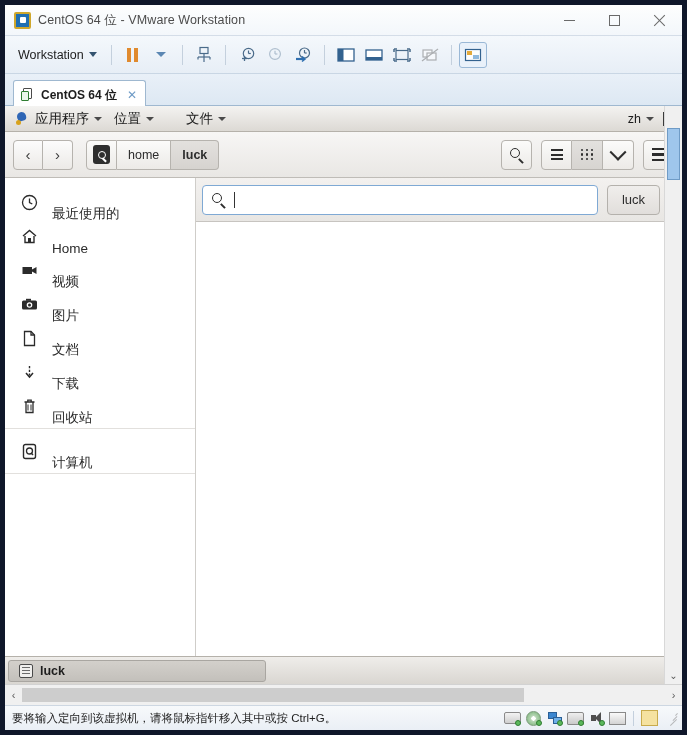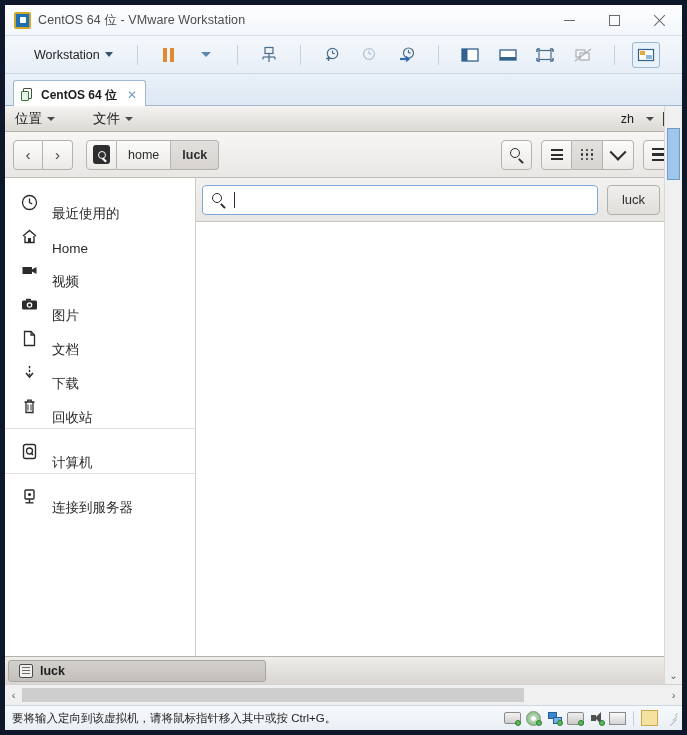--- a/index.html
+++ b/index.html
@@ -27,21 +27,21 @@
   .gl-min{width:11px;height:1px;background:#6a6a6a;display:block;}
   .gl-max{width:11px;height:11px;border:1px solid #6a6a6a;display:block;box-sizing:border-box;}
   .gl-x{position:relative;width:13px;height:13px;display:block;}
   .gl-x:before,.gl-x:after{content:"";position:absolute;left:-1px;top:6px;width:15px;height:1px;background:#6a6a6a;}
   .gl-x:before{transform:rotate(45deg);}
   .gl-x:after{transform:rotate(-45deg);}
 
   
   .vmtoolbar{height:38px;flex:0 0 38px;display:flex;align-items:center;
              background:linear-gradient(#f4f8fc,#e7eef6);
-             border-bottom:1px solid #c9d6e4;padding:0 22px;box-sizing:border-box;justify-content:space-between;}
+             border-bottom:1px solid #c9d6e4;padding:0 6px;box-sizing:border-box;}
   .ws-menu{display:flex;align-items:center;gap:5px;padding:3px 7px;font-size:12.5px;color:#1c1c1c;}
   .caret{width:0;height:0;border-left:4px solid transparent;border-right:4px solid transparent;
          border-top:5px solid #34536f;display:inline-block;}
   .vsep{width:1px;height:20px;background:#c4d0dd;margin:0 7px;}
   .tbtn{width:28px;height:26px;display:flex;align-items:center;justify-content:center;
         border-radius:3px;}
   .tbtn.pressed{background:#e9f1fa;border:1px solid #9ab8d6;box-sizing:border-box;}
   .pause-ico{display:flex;gap:3px;}
   .pause-ico i{width:4px;height:14px;background:#e08a2e;display:block;}
   .small-caret{width:0;height:0;border-left:5px solid transparent;border-right:5px solid transparent;
@@ -73,21 +73,21 @@
           padding:0 4px;box-sizing:border-box;}
   .gmenu{display:flex;align-items:center;gap:5px;padding:2px 6px;}
   .gcaret{width:0;height:0;border-left:4px solid transparent;border-right:4px solid transparent;
           border-top:4px solid #4a4a4a;}
   .gnome-foot{width:15px;height:15px;position:relative;}
   .gnome-foot:before{content:"";position:absolute;left:2px;top:1px;width:9px;height:9px;
                      background:#2f66b5;border-radius:50% 50% 40% 40%;transform:rotate(-15deg);}
   .gnome-foot:after{content:"";position:absolute;left:1px;top:9px;width:5px;height:5px;
                     background:#d8a21c;border-radius:50%;}
   .gpanel-right{margin-left:auto;display:flex;align-items:center;gap:4px;padding-right:2px;}
-  .kbd-ind{display:flex;align-items:center;gap:12px;font-size:12.5px;padding:2px 5px;}
+  .kbd-ind{display:flex;align-items:center;gap:5px;font-size:12.5px;padding:2px 5px;}
   .cal-ico{width:13px;height:14px;border:1.5px solid #3a3a3a;box-sizing:border-box;position:relative;}
   .cal-ico:before{content:"";position:absolute;left:0;top:4px;width:100%;height:1.3px;background:#3a3a3a;}
 
   
   .nautilus{flex:1 1 auto;display:flex;flex-direction:column;background:#f6f5f4;overflow:hidden;}
   .nau-head{height:46px;flex:0 0 46px;display:flex;align-items:center;padding:0 8px;
             box-sizing:border-box;background:linear-gradient(#f7f6f5,#e9e7e4);
             border-bottom:1px solid #bfbcb7;}
   .navgrp{display:flex;}
   .navbtn{width:30px;height:30px;display:flex;align-items:center;justify-content:center;
@@ -328,24 +328,29 @@
       <span class="tab-ico"></span>
       <span>CentOS 64 位</span>
       <span class="tab-close">✕</span>
     </div>
   </div>
 
   <div class="guest">
 
     <div class="gpanel">
       <div class="gmenu">
+        <span class="gnome-foot"></span>
+        <span>应用程序</span>
+        <span class="gcaret"></span>
+      </div>
+      <div class="gmenu">
         <span>位置</span>
         <span class="gcaret"></span>
       </div>
-      <div class="gmenu" style="margin-left:26px;position:relative;">
+      <div class="gmenu" style="margin-left:20px;position:relative;">
         <span>文件</span>
         <span class="gcaret"></span>
       </div>
       <div class="gpanel-right">
         <div class="kbd-ind">
           <span>zh</span>
           <span class="gcaret"></span>
         </div>
         <span class="cal-ico"></span>
       </div>
@@ -485,31 +490,20 @@
                   <rect x="2.5" y="1.5" width="12" height="14" rx="2" fill="none" stroke="#2b2b2b" stroke-width="1.4"></rect>
                   <circle cx="8.5" cy="8" r="3" fill="none" stroke="#2b2b2b" stroke-width="1.3"></circle>
                   <line x1="10" y1="9.8" x2="12" y2="12" stroke="#2b2b2b" stroke-width="1.4"></line>
                 </svg>
             </span>
             <span class="sb-label">计算机</span>
           </div>
 
           <div class="sb-sep"></div>
 
-          <div class="sb-item">
-            <span class="sb-ico">
-              <svg width="17" height="17" viewBox="0 0 17 17">
-                  <rect x="4" y="2" width="9" height="9" rx="1" fill="none" stroke="#2b2b2b" stroke-width="1.4"></rect>
-                  <circle cx="8.5" cy="6.5" r="1.6" fill="#2b2b2b"></circle>
-                  <line x1="8.5" y1="11" x2="8.5" y2="14.5" stroke="#2b2b2b" stroke-width="1.4"></line>
-                  <line x1="4.5" y1="14.8" x2="12.5" y2="14.8" stroke="#2b2b2b" stroke-width="1.4"></line>
-                </svg>
-            </span>
-            <span class="sb-label">连接到服务器</span>
-          </div>
         </div>
 
         <div class="content">
           <div class="searchbar">
             <div class="sfield">
               <span class="ico-search"></span>
               <span class="caret-bar"></span>
               <span class="sfield-text" placeholder=""></span>
             </div>
             <div class="luckbtn">luck</div>

